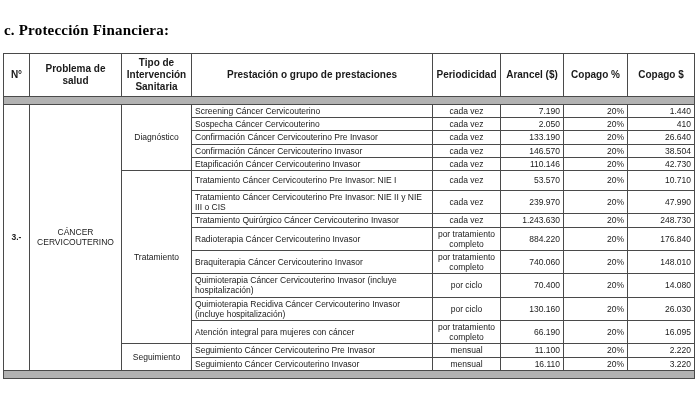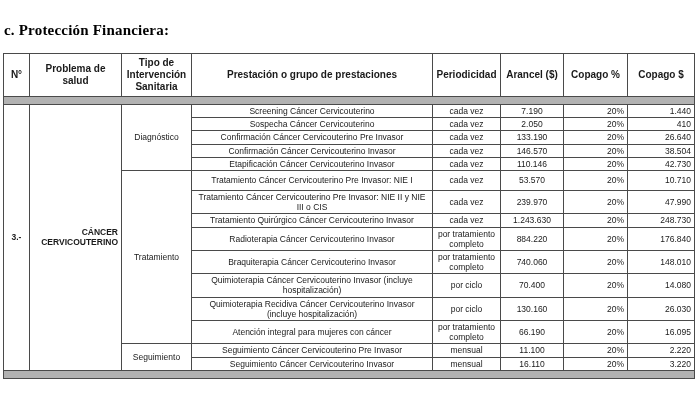--- a/index.html
+++ b/index.html
@@ -38,25 +38,25 @@
     height: 42px;
     background: #ffffff;
   }
   table.fin td {
     padding: 1px 3px;
     vertical-align: middle;
     background: #ffffff;
   }
   tr.sep td { background: #b2b2b2; height: 8px; padding: 0; border-left: 1px solid #4a4a4a; border-right: 1px solid #4a4a4a; }
   td.num   { text-align: center; font-weight: bold; }
-  td.problema { text-align: right; font-weight: bold; padding: 1px 4px; }
+  td.problema { text-align: center; font-weight: normal; padding: 1px 4px; }
   td.tipo  { text-align: center; padding-left: 5px; }
-  td.prest { text-align: center; }
+  td.prest { text-align: left; }
   td.per   { text-align: center; }
-  td.ar    { text-align: center; padding-right: 4px; }
+  td.ar    { text-align: right; padding-right: 4px; }
   td.cp    { text-align: right; }
   td.cm    { text-align: right; padding-right: 4px; }
   tr.tall td { height: 20px; }
 </style>
 </head>
 <body>
 
 <div class="page">
   <div class="doc-title">c. Protección Financiera:</div>
 

